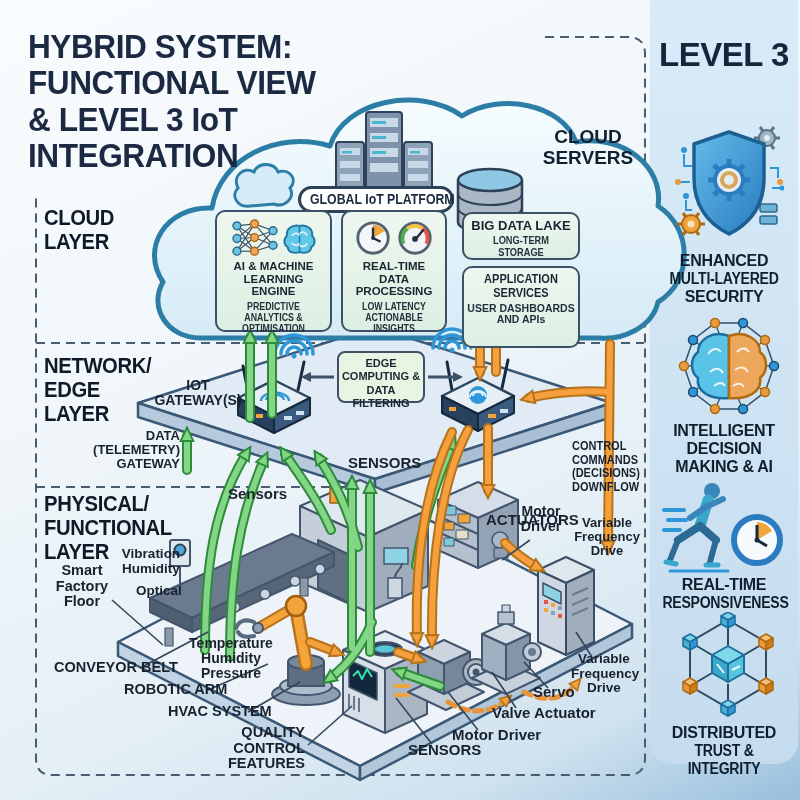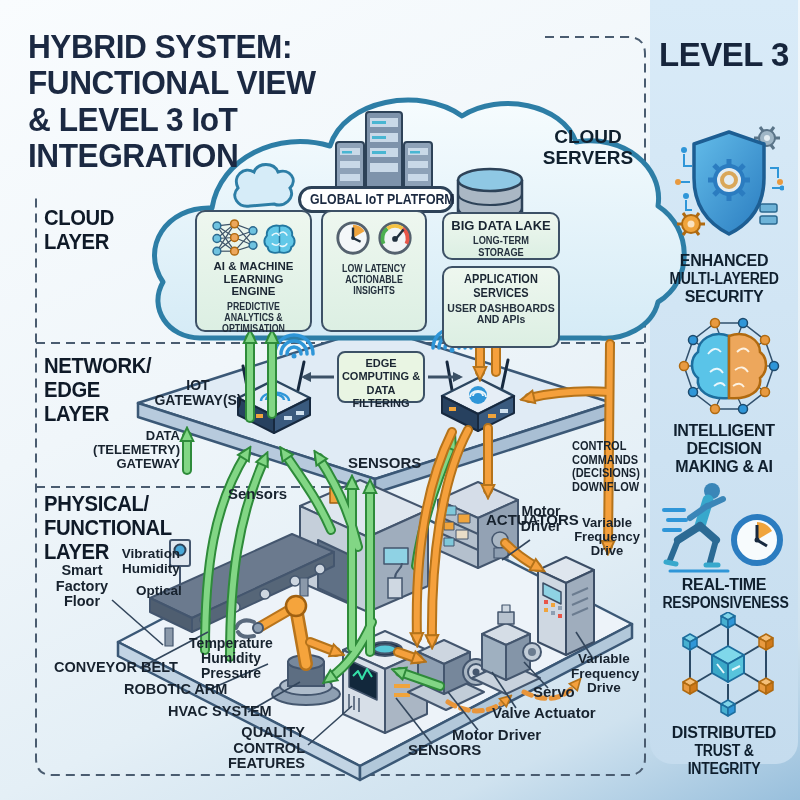--- a/index.html
+++ b/index.html
@@ -9,21 +9,21 @@
   .abs{position:absolute;}
   .lbl{position:absolute;font-weight:700;color:#17222e;line-height:1.08;}
   .center{text-align:center;}
   .rightal{text-align:right;}
   .fit{transform:scaleX(.88);transform-origin:center;display:block;}
   .fitl{transform:scaleX(.88);transform-origin:left top;display:block;}
   .title-line{font-size:34px;font-weight:800;color:#1b2942;line-height:1.07;letter-spacing:-.5px;
     transform:scaleX(.93);transform-origin:left top;white-space:nowrap;}
   .layer-lbl{font-size:22px;color:#0f1a28;transform:scaleX(.92);transform-origin:left top;letter-spacing:-.4px;white-space:nowrap;}
   .cloud-box{position:absolute;background:linear-gradient(180deg,#eef7ef,#dcefe3);border:2.5px solid #3d5166;
-    border-radius:10px;text-align:center;color:#1a2532;box-sizing:border-box;padding:4px 3px;}
+    border-radius:10px;text-align:center;color:#1a2532;box-sizing:border-box;padding:4px 3px;margin-left:20px;}
   .cloud-box .bt{font-weight:800;line-height:1.1;}
   .cloud-box .bs{font-weight:700;line-height:1.12;color:#24303d;}
   .icons-row{display:flex;justify-content:center;align-items:center;gap:4px;}
   .pill{position:absolute;background:#ffffff;border:3px solid #2d4258;border-radius:15px;text-align:center;
     font-weight:800;color:#1b2940;white-space:nowrap;box-sizing:border-box;}
   .edge-box{position:absolute;background:#e9f5e3;border:2.5px solid #3c5166;border-radius:8px;text-align:center;
     font-weight:800;color:#1a2532;box-sizing:border-box;padding:4px 2px;font-size:11px;line-height:1.22;}
   .sidebar-panel{position:absolute;left:650px;top:0;width:148px;height:764px;
     background:linear-gradient(180deg,#d9ebf8,#c5dcee);border-radius:0 0 22px 22px;}
   .feat-caption{position:absolute;left:654px;width:140px;text-align:center;font-weight:800;color:#0f1f2e;
@@ -462,20 +462,21 @@
       </svg>
       <svg width="38" height="38" viewBox="0 0 40 40">
         <circle cx="20" cy="20" r="16" fill="#f0f4f6" stroke="#54616e" stroke-width="3"></circle>
         <path d="M8,26 A13,13 0 0 1 12,10" fill="none" stroke="#4caf50" stroke-width="4"></path>
         <path d="M12,10 A13,13 0 0 1 28,10" fill="none" stroke="#f5c242" stroke-width="4"></path>
         <path d="M28,10 A13,13 0 0 1 32,26" fill="none" stroke="#e85548" stroke-width="4"></path>
         <line x1="20" y1="22" x2="29" y2="11" stroke="#22303e" stroke-width="2.5"></line>
         <circle cx="20" cy="21" r="3" fill="#22303e"></circle>
       </svg>
     </div>
+    <div class="bt" style="font-size:11.5px;">REAL-TIME DATA PROCESSING</div>
     <div class="bs fit" style="font-size:10px;margin-top:3px;">LOW LATENCY ACTIONABLE INSIGHTS</div>
   </div>
 
   <div class="cloud-box" style="left:442px;top:212px;width:118px;height:48px;padding-top:5px;">
     <div class="bt" style="font-size:13px;">BIG DATA LAKE</div>
     <div class="bs fit" style="font-size:10.5px;margin-top:2px;">LONG-TERM STORAGE</div>
   </div>
   <div class="cloud-box" style="left:442px;top:266px;width:118px;height:82px;padding-top:5px;">
     <div class="bt fit" style="font-size:12.5px;">APPLICATION SERVICES</div>
     <div class="bs" style="font-size:10.5px;margin-top:2px;">USER DASHBOARDS AND APIs</div>

